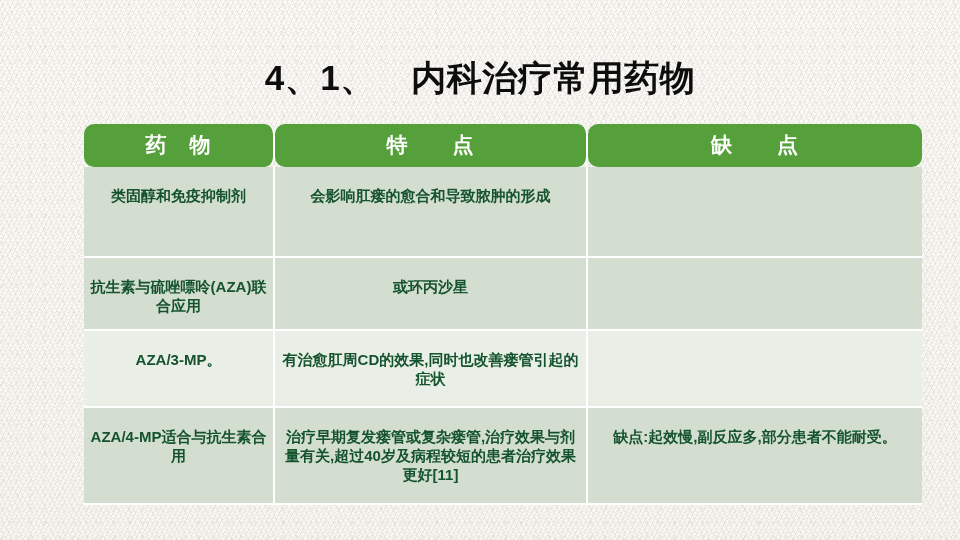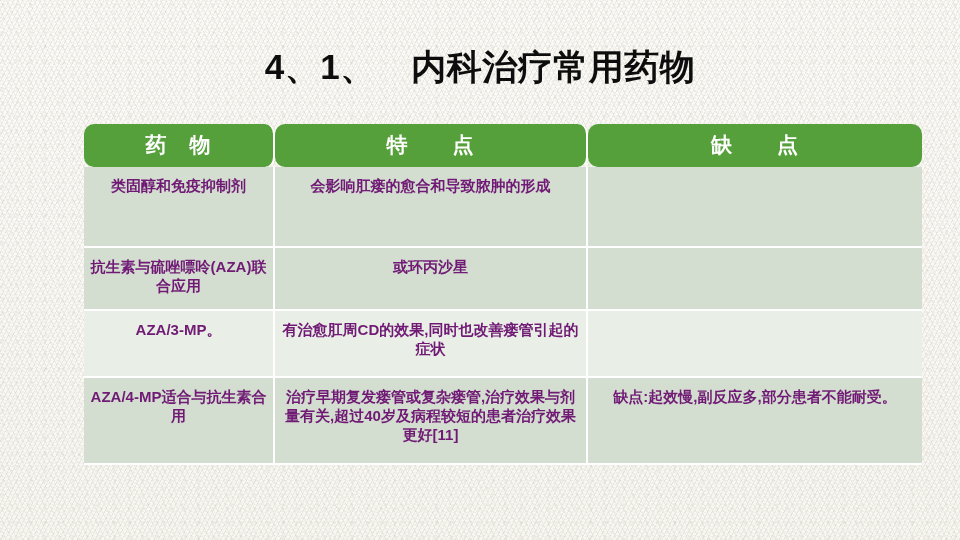--- a/index.html
+++ b/index.html
@@ -33,21 +33,21 @@
 
   #slide {
     position: absolute;
     inset: 0;
   }
 
   
   #slide-title {
     position: absolute;
     left: 0;
-    top: 47px;
+    top: 58px;
     width: 960px;
     text-align: center;
     font-size: 35px;
     font-weight: bold;
     color: #0d0d0d;
     letter-spacing: 0.5px;
     white-space: pre;
     line-height: 1.15;
   }
 
@@ -75,24 +75,24 @@
     border-right: 2px solid #ffffff;
     letter-spacing: 1px;
     white-space: pre;
     border-radius: 10px;
   }
   #drug-table thead th:last-child { border-right: none; margin-left: 28px; }
 
   #drug-table tbody td {
     font-size: 15px;
     font-weight: bold;
-    color: #701a75;
+    color: #14532d;
     text-align: center;
     vertical-align: top;
-    padding: 9px 6px 8px;
+    padding: 19px 6px 8px;
     line-height: 1.28;
     border-right: 2px solid #ffffff;
     border-bottom: 2px solid #ffffff;
     word-break: break-all;
   }
   #drug-table tbody td:last-child { border-right: none; }
 
   #drug-table tbody tr.band-a td { background: #d3ded0; }
   #drug-table tbody tr.band-b td { background: #e9efe6; }
 

